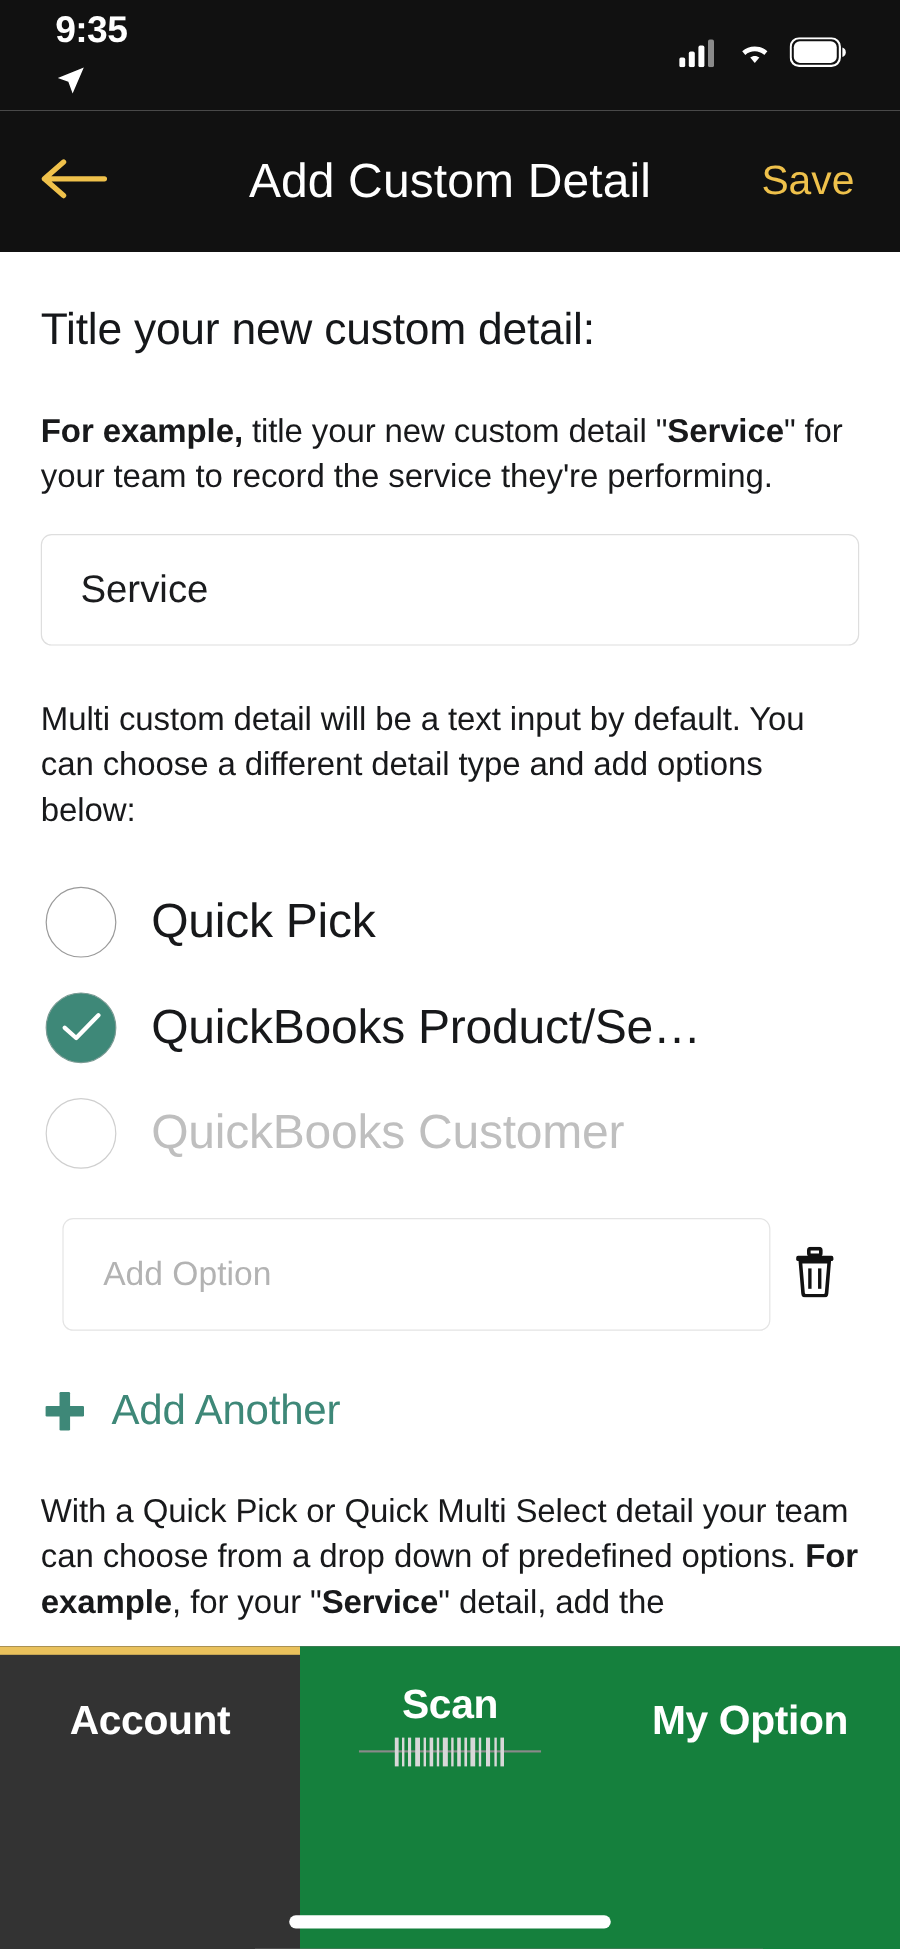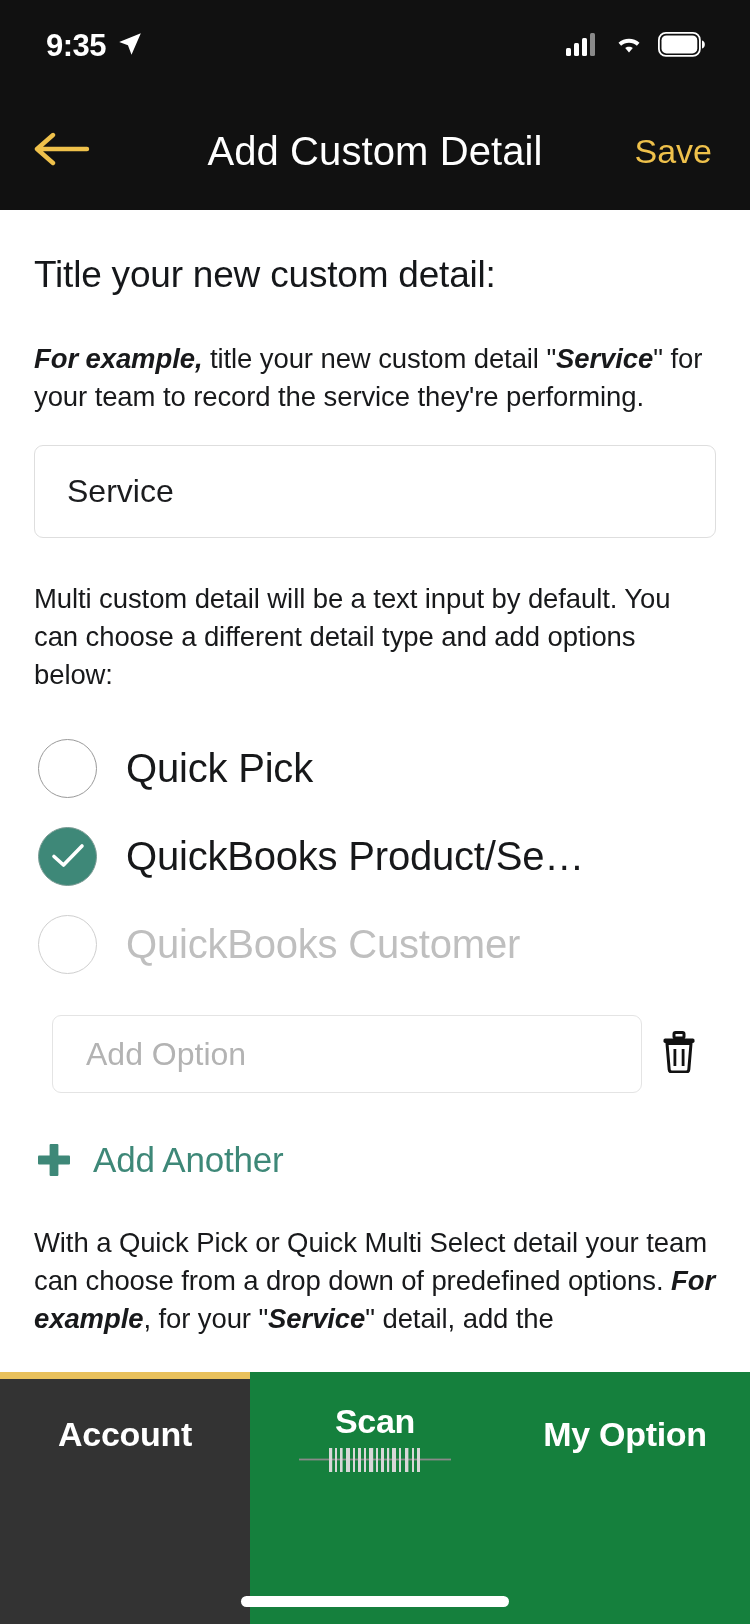--- a/index.html
+++ b/index.html
@@ -10,21 +10,21 @@
     overflow:hidden;
     position:relative;
   }
 
   
   .statusbar{
     height:92px; background:#111111; color:#ffffff;
     display:flex; align-items:center; justify-content:space-between;
     padding:0 44px 0 46px;
   }
-  .status-left{ display:flex; align-items:center; gap:11px; }
+  .status-left{ display:flex; gap:11px;flex-direction:column; }
   .clock{ font-size:31px; font-weight:600; letter-spacing:-.5px; }
   .loc-icon{ display:block; }
   .status-right{ display:flex; align-items:center; gap:13px; }
 
   
   .navbar{
     height:118px; background:#111111;
     display:flex; align-items:center; position:relative; padding:0 34px;
   }
   .back-btn{ width:62px; display:flex; align-items:center; cursor:pointer; }
@@ -44,21 +44,21 @@
     background:#ffffff; padding:0 34px; overflow:hidden;
   }
   .h1{
     font-size:37px; font-weight:400; color:#15171a;
     margin-top:44px; letter-spacing:-.2px;
   }
   .para{
     font-size:27.5px; line-height:38px; color:#18191b;
     letter-spacing:-.1px;
   }
-  .para b{ font-weight:700; font-style:italic; }
+  .para b{ font-weight:700; }
   .p-example{ margin-top:44px; }
 
   .text-field{
     margin-top:29px; height:93px; border:1.6px solid #dedede; border-radius:9px;
     display:flex; align-items:center; padding:0 32px;
     font-size:32px; color:#1b1c1e; background:#fff; cursor:text;
   }
 
   .p-default{ margin-top:42px; }
 
@@ -79,23 +79,23 @@
     margin-left:29px; font-size:40px; color:#17181a; letter-spacing:-.2px;
     white-space:nowrap;
   }
   .opt-label.dim{ color:#bfbfbf; }
 
   
   .addopt-row{
     display:flex; align-items:center; margin-top:27px; padding-left:18px;
   }
   .addopt-field{
-    flex:1; height:78px; border:1.6px solid #e4e4e4; border-radius:9px;
+    flex:1; height:94px; border:1.6px solid #e4e4e4; border-radius:9px;
     display:flex; align-items:center; padding:0 33px;
-    font-size:32px; color:#b3b3b3; background:#fff; cursor:text;
+    font-size:28px; color:#b3b3b3; background:#fff; cursor:text;
   }
   .trash{
     width:74px; display:flex; align-items:center; justify-content:center;
     cursor:pointer;
   }
 
   
   .add-another{
     display:flex; align-items:center; margin-top:47px; cursor:pointer;
   }

